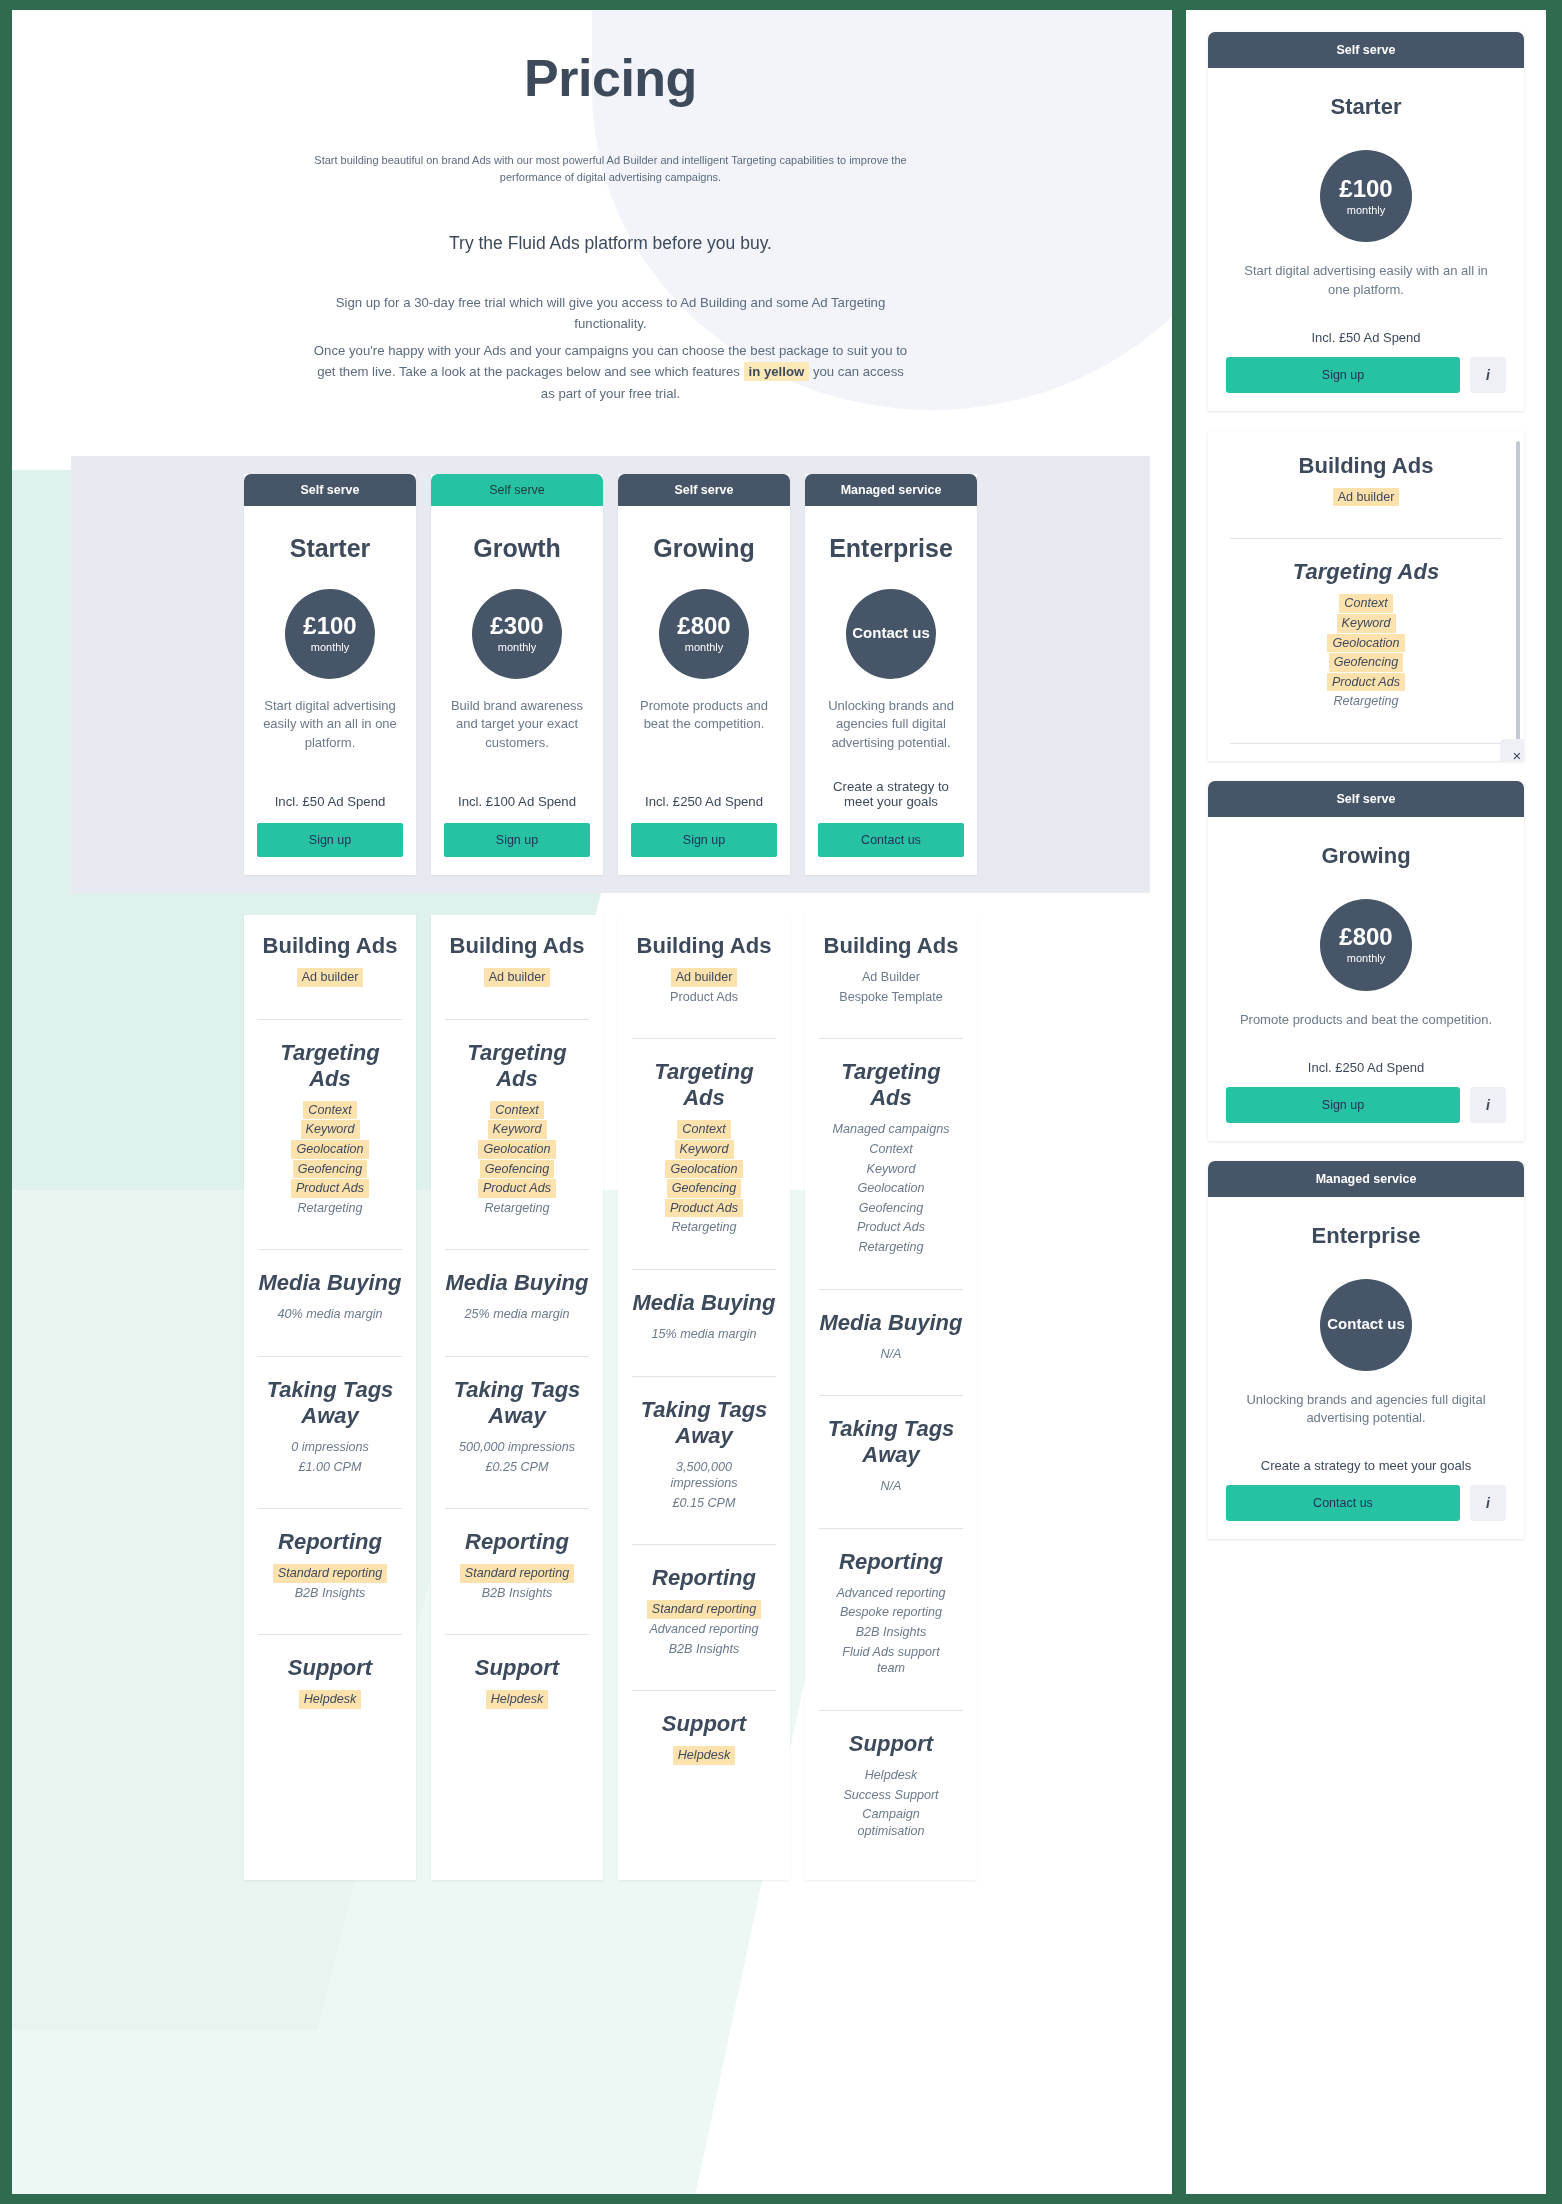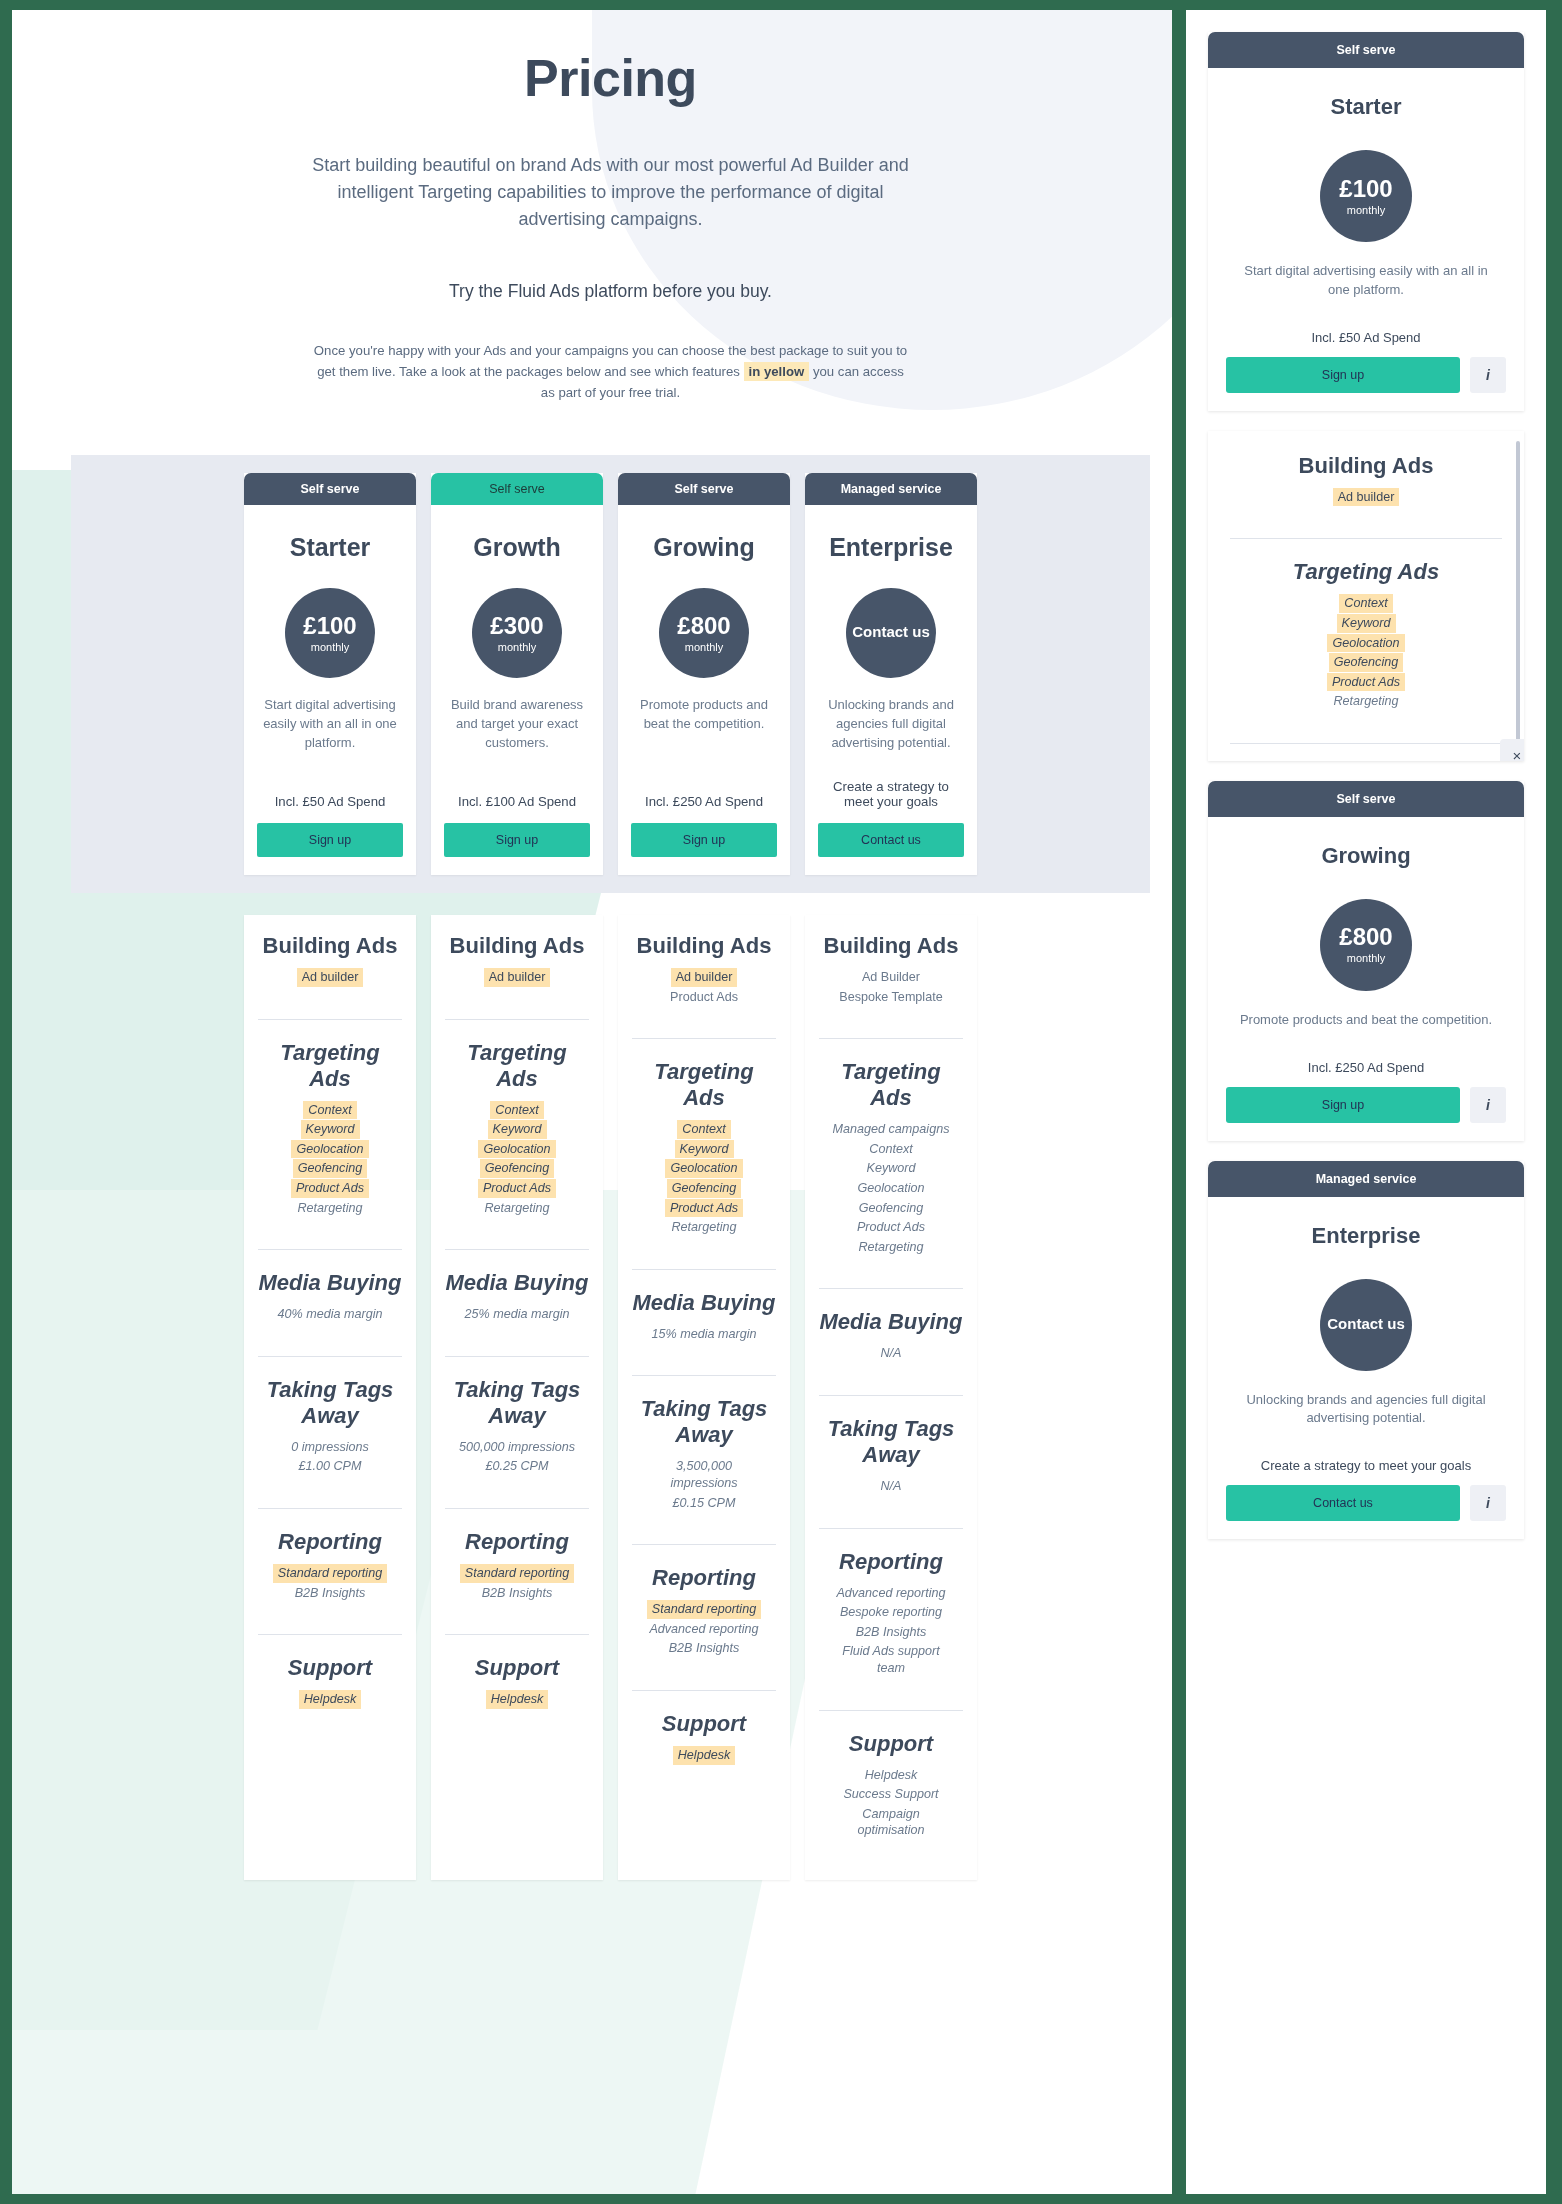--- a/index.html
+++ b/index.html
@@ -30,21 +30,21 @@
     background:#e8f5f1; transform:skewX(-12deg); z-index:0; opacity:.8;
   }
   .dcontent { position:relative; z-index:2; padding:18px 30px 0 30px; }
 
   h1.page-title {
     margin:20px 0 0; text-align:center; color:#3d4a5c;
     font-size:52px; font-weight:bold; letter-spacing:-.5px;
   }
   .lede {
     margin:44px auto 0; max-width:600px; text-align:center;
-    color:#5b6b80; font-size:18px; line-height:1.5;
+    color:#5b6b80; font-size:11px; line-height:1.5;
   }
   .sub {
     margin:48px auto 0; max-width:640px; text-align:center;
     color:#3d4a5c; font-size:17.5px;
   }
   .fine {
     margin:38px auto 0; max-width:600px; text-align:center;
     color:#5b6b80; font-size:13.2px; line-height:1.6;
   }
   .fine p { margin:0 0 6px; }
@@ -158,20 +158,21 @@
   <div class="desktop">
     <div class="blob-tr"></div>
     <div class="blob-bl"></div>
     <div class="blob-bl2"></div>
 
     <div class="dcontent">
       <h1 class="page-title">Pricing</h1>
       <p class="lede">Start building beautiful on brand Ads with our most powerful Ad Builder and intelligent Targeting capabilities to improve the performance of digital advertising campaigns.</p>
       <p class="sub">Try the Fluid Ads platform before you buy.</p>
       <div class="fine">
+        <p>Sign up for a 30-day free trial which will give you access to Ad Building and some Ad Targeting functionality.</p>
         <p>
           <span>Once you're happy with your Ads and your campaigns you can choose the best package to suit you to get them live. Take a look at the packages below and see which features</span>
           <span class="hl">in yellow</span>
           <span>you can access as part of your free trial.</span>
         </p>
       </div>
     </div>
 
     <div class="plan-strip">
 

